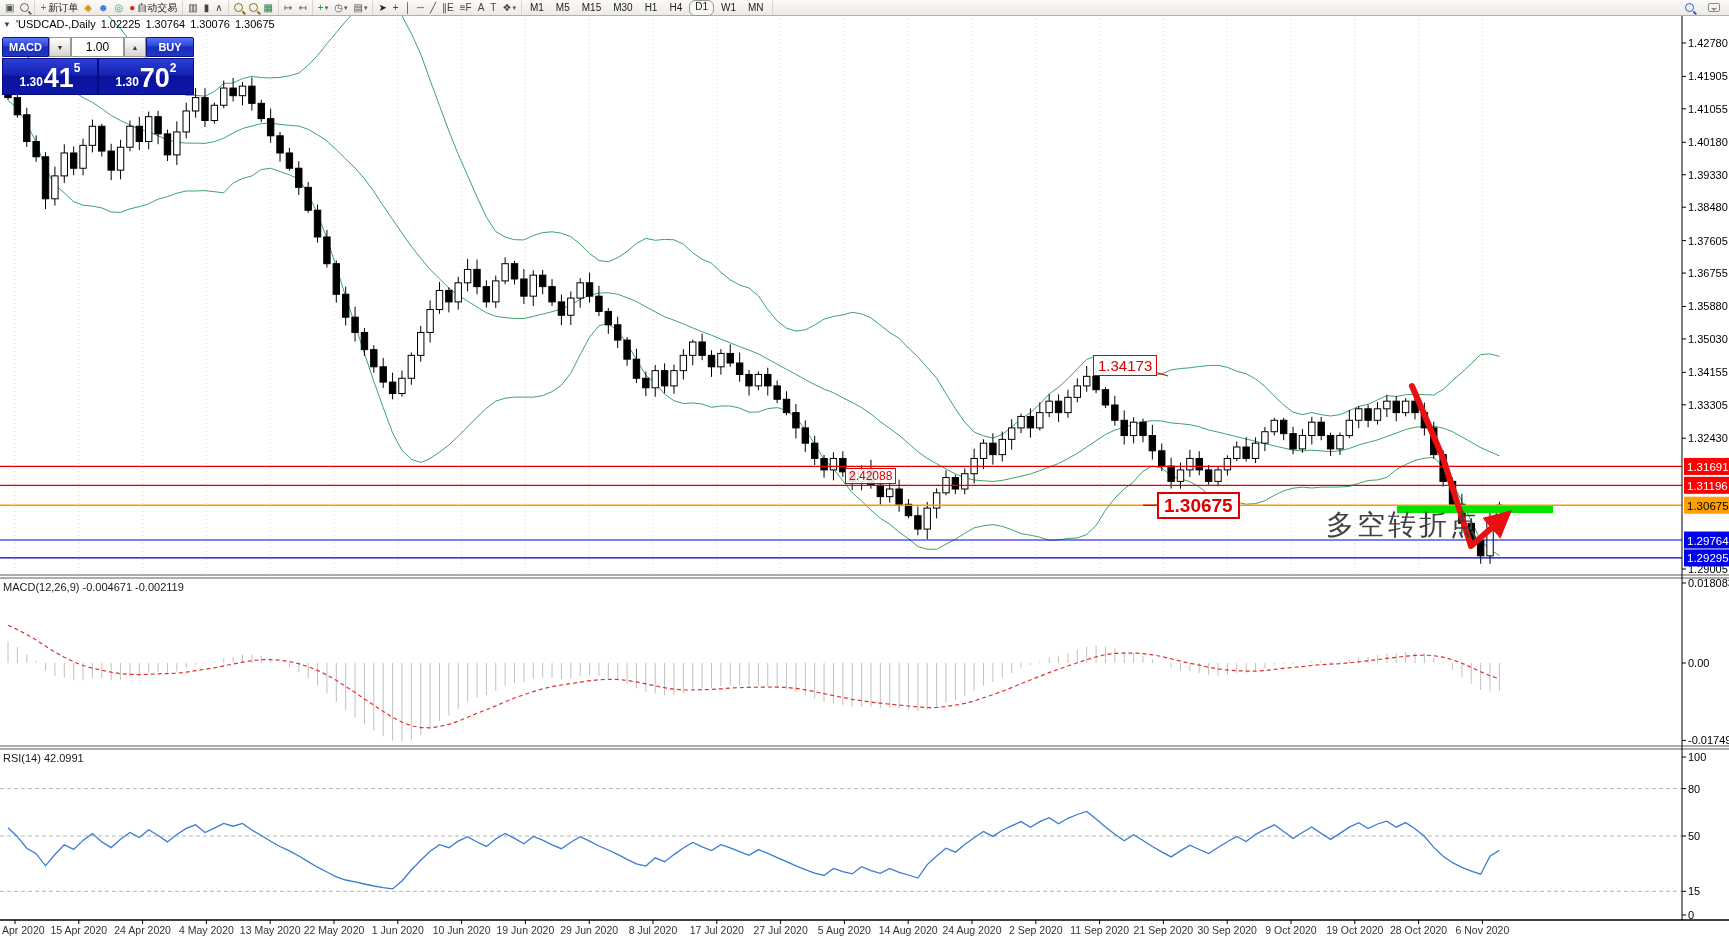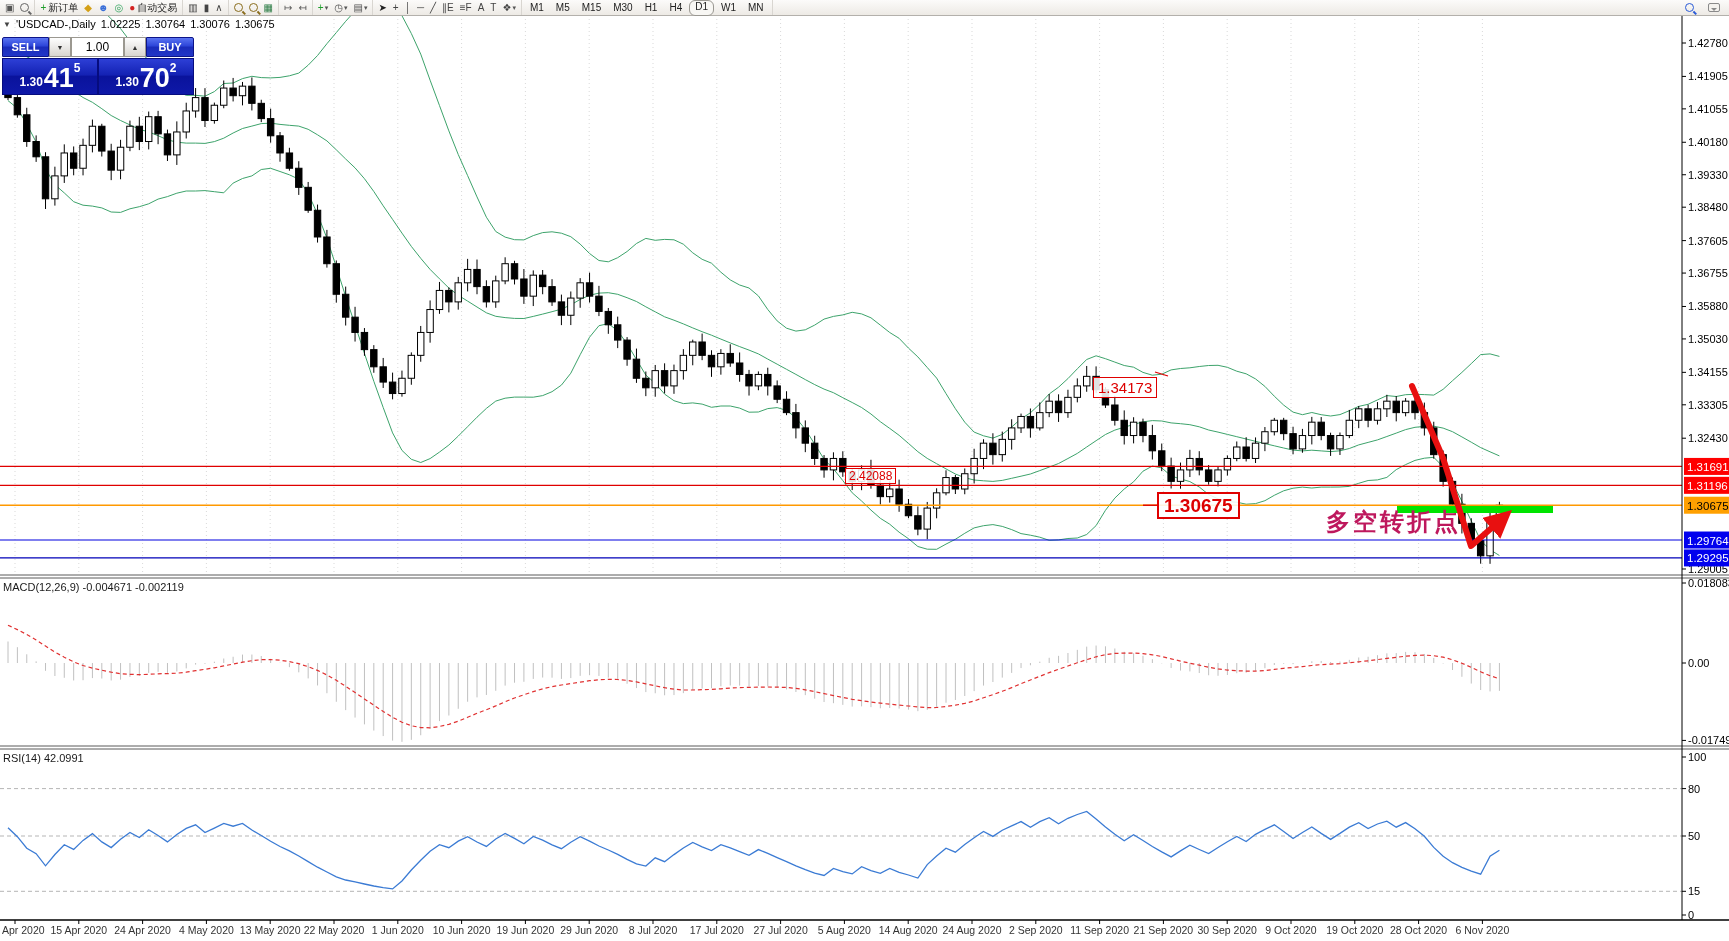--- a/index.html
+++ b/index.html
@@ -43,21 +43,21 @@
     border:1px solid #060c7e;cursor:pointer}
   .tp-price .sm{font-size:12px;font-weight:bold;margin:0 1px 3px 0}
   .tp-price .big{font-size:27px;font-weight:bold;line-height:27px}
   .tp-price .sup{font-size:12px;font-weight:bold;align-self:flex-start;margin-top:2px}
   
   .anno-box{position:absolute;z-index:7;border:1px solid #e00000;color:#dd0000;
     background:rgba(255,255,255,.88);display:flex;align-items:center;justify-content:center;line-height:1}
   #anno-high{font-size:15px;padding:2px 4px}
   #anno-pivot{font-size:19px;font-weight:bold;border-width:2px;padding:2px 5px}
   #anno-low{font-size:12px;padding:1px 3px}
-  #anno-cn{position:absolute;z-index:7;font-size:24px;font-weight:bold;letter-spacing:3px;color:#be185d}
+  #anno-cn{position:absolute;z-index:7;font-size:28px;font-weight:normal;letter-spacing:3px;color:#404040}
   svg text{font-family:"Liberation Sans",sans-serif}
 </style>
 </head>
 <body>
 
 <div class="toolbar" id="toolbar">
     <span class="tb-group">
       <span class="tb-item">
         <span class="tb-glyph" style="color: rgb(85, 85, 85);">▣</span>
       </span>
@@ -186,21 +186,21 @@
   <span class="tgl">▼</span>
   <span>'USDCAD-,Daily</span>
   <span>1.02225</span>
   <span>1.30764</span>
   <span>1.30076</span>
   <span>1.30675</span>
 </div>
 
 <div class="tpanel">
   <div class="tp-row1">
-    <div class="tp-btn tp-sell">SELL</div>
+    <div class="tp-btn tp-sell">MACD</div>
     <div class="tp-spin">▼</div>
     <div class="tp-vol">1.00</div>
     <div class="tp-spin">▲</div>
     <div class="tp-btn tp-buy">BUY</div>
   </div>
   <div class="tp-row2">
     <div class="tp-price">
       <span class="sm">1.30</span>
       <span class="big">41</span>
       <span class="sup">5</span>
@@ -866,16 +866,16 @@
     <rect x="1684" y="549.4247249999996" width="45" height="17" fill="#0000ee"></rect>
     <text x="1687" y="562.4247249999996" font-size="11.5" fill="#ffffff">1.29295</text>
     <text x="3" y="591" font-size="11" fill="#1a1a1a">MACD(12,26,9) -0.004671 -0.002119</text>
     <text x="3" y="762" font-size="11" fill="#1a1a1a">RSI(14) 42.0991</text>
     <rect x="1397" y="506" width="156" height="7" fill="#00e400"></rect>
     <polyline points="1412,386 1443,458 1471,546 1503,518" fill="none" stroke="#e81010" stroke-width="6" stroke-linejoin="round" stroke-linecap="round" marker-end="url(#ah)"></polyline>
     <line x1="1143" y1="505.22942499999954" x2="1157" y2="505.22942499999954" stroke="#e00000" stroke-width="1.4"></line>
     <line x1="1155" y1="372" x2="1168" y2="376" stroke="#e00000" stroke-width="1.2"></line>
   </svg>
 
-<div class="anno-box" id="anno-high" style="left: 1093px; top: 377px;">1.34173</div>
+<div class="anno-box" id="anno-high" style="left: 1093px; top: 355px;">1.34173</div>
 <div class="anno-box" id="anno-pivot" style="left: 1157px; top: 492px;">1.30675</div>
 <div class="anno-box" id="anno-low" style="left: 845px; top: 468px;">2.42088</div>
 <div id="anno-cn" style="left: 1326px; top: 506px;">多空转折点</div>
 
 </body></html>

